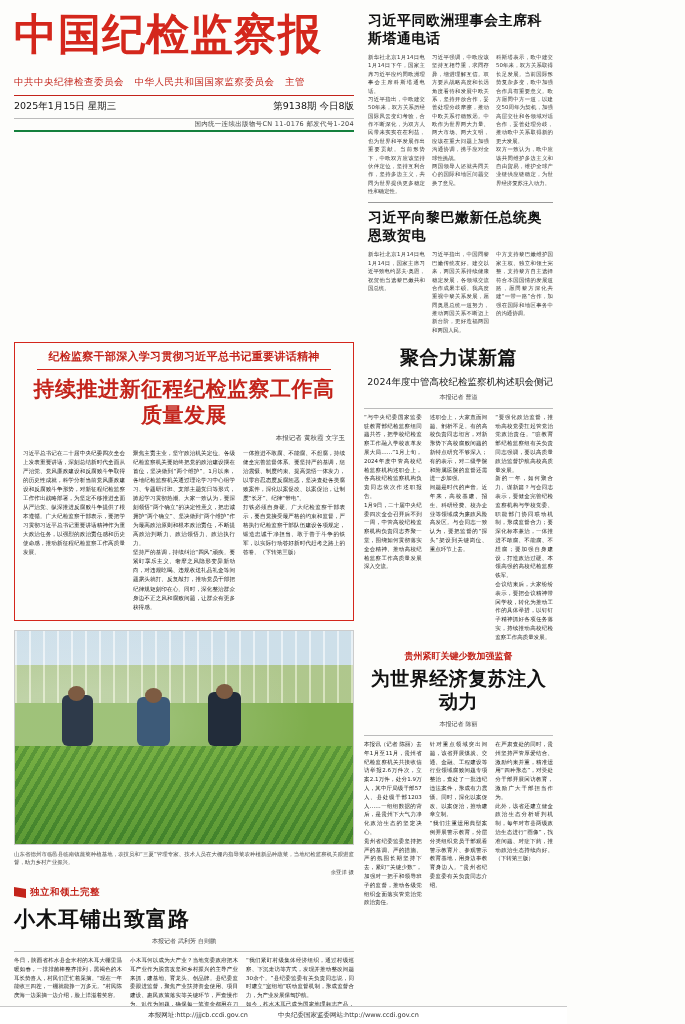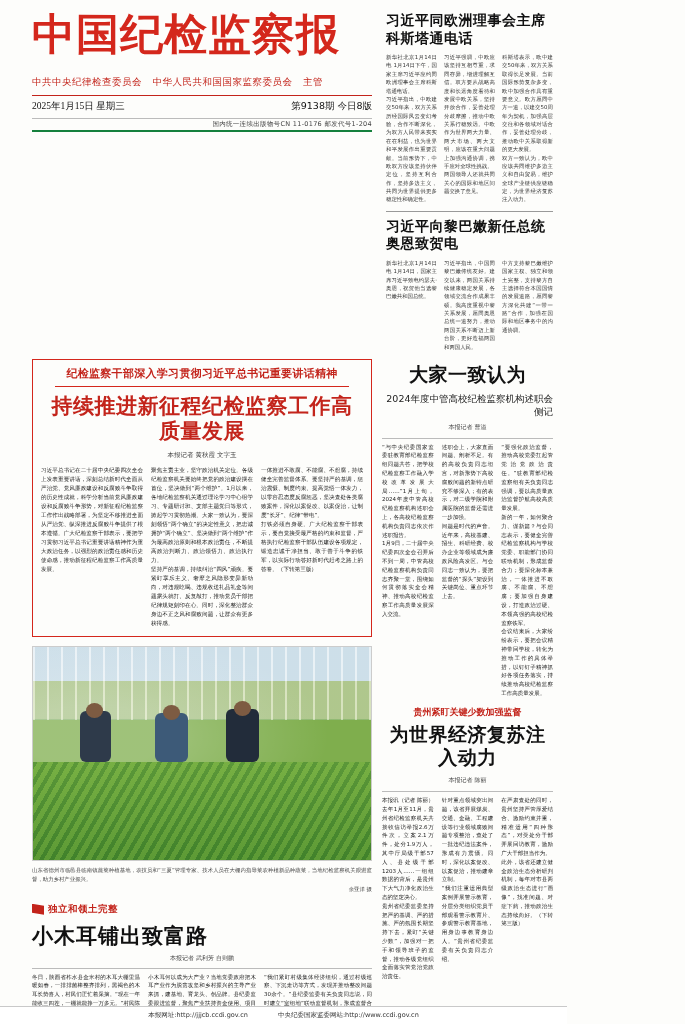--- a/index.html
+++ b/index.html
@@ -4,21 +4,21 @@
 <style>
   html,body{margin:0;padding:0;}
   body{
     width:685px;height:1024px;
     background:#fdfdfb;
     font-family:"DejaVu Sans","Liberation Sans",sans-serif;
     color:#111;
     overflow:hidden;
     position:relative;
   }
-  .page{position:relative;width:567px;height:1024px;box-sizing:border-box;padding:10px 14px 0 32px;}
+  .page{position:relative;width:567px;height:1024px;box-sizing:border-box;padding:10px 14px 0 14px;}
 
   
   .masthead{display:flex;flex-direction:row;}
   .mh-left{width:340px;flex:0 0 340px;}
   .mh-title{
     font-family:"DejaVu Serif","Liberation Serif",serif;
     font-weight:bold;
     color:#d4271c;
     font-size:43px;
     letter-spacing:1px;
@@ -29,21 +29,21 @@
   .mh-sub{
     margin-top:19px;
     font-size:9.5px;
     color:#c3241b;
     letter-spacing:0.5px;
     white-space:nowrap;
   }
   .mh-sub span{margin-right:7px;}
   .mh-rule{border-top:1px solid #c3241b;margin:6px 0 4px 0;}
   .mh-meta{display:flex;justify-content:space-between;font-size:9.5px;color:#222;}
-  .mh-meta .date{color:#111;font-family:Liberation Serif, serif;}
+  .mh-meta .date{color:#111;}
   .mh-meta .issue{color:#111;}
   .mh-regline{
     margin-top:5px;
     border-top:1px solid #bbb;border-bottom:2px solid #15803d;
     font-size:6.5px;color:#444;text-align:right;padding:1px 0;letter-spacing:0.3px;
   }
 
   
   .mh-right{flex:1;padding-left:14px;}
   .top-head{
@@ -65,21 +65,21 @@
   .kicker{
     color:#c3241b;font-size:11px;font-weight:bold;text-align:center;
     letter-spacing:0.3px;line-height:1.3;
   }
   .kicker-rule{border-top:1px solid #d4271c;margin:5px 14px 6px 14px;}
   .lead-title{
     font-family:"DejaVu Serif","Liberation Serif",serif;
     font-weight:bold;color:#c3241b;font-size:21px;text-align:center;
     letter-spacing:0.5px;line-height:1.2;
   }
-  .byline{text-align:center;font-size:6.5px;color:#444;margin:7px 0 6px 0;}
+  .byline{text-align:right;font-size:6.5px;color:#444;margin:7px 0 6px 0;}
   .lead-cols{display:flex;gap:8px;font-size:5.6px;line-height:1.62;color:#222;text-align:justify;}
   .lead-cols .c{flex:1;}
 
   
   .photo-wrap{margin-top:9px;}
   .photo{
     width:100%;height:215px;border:1px solid #ccc;box-sizing:border-box;
     background:
       radial-gradient(ellipse at 18% 42%, rgba(255,255,255,.25) 0 18%, rgba(0,0,0,0) 60%),
       linear-gradient(to bottom,#cfe0ea 0 16%, #a7c06f 16% 34%, #7fae4d 34% 58%, #6aa23f 58% 100%);
@@ -244,21 +244,21 @@
         </div>
         <div class="c">
           <span class="blk">“我们紧盯村级集体经济组织，通过村级巡察、下沉走访等方式，发现并推动整改问题30余个。”县纪委监委有关负责同志说，同时建立“室组地”联动监督机制，形成监督合力，为产业发展保驾护航。</span>
           <span class="blk">如今，柞水木耳已成为国家地理标志产品，带动全县1.2万户群众增收致富。从“一棚木耳”到“一个产业”，干净的政治生态正转化为实实在在的发展动能。（下转第三版）</span>
         </div>
       </div>
     </div>
 
     <div class="col-right">
 
-      <div class="r-head r-head-c">大家一致认为</div>
+      <div class="r-head r-head-c">聚合力谋新篇</div>
       <div class="r-sub">2024年度中管高校纪检监察机构述职会侧记</div>
       <div class="r-byline">本报记者  曹溢</div>
       <div class="rule-soft"></div>
       <div class="cols3">
         <div class="c">
           <span class="blk">“与中央纪委国家监委驻教育部纪检监察组同题共答，把学校纪检监察工作融入学校改革发展大局……”1月上旬，2024年度中管高校纪检监察机构述职会上，各高校纪检监察机构负责同志依次作述职报告。</span>
           <span class="blk">1月9日，二十届中央纪委四次全会召开后不到一周，中管高校纪检监察机构负责同志齐聚一堂，围绕如何贯彻落实全会精神、推动高校纪检监察工作高质量发展深入交流。</span>
         </div>
         <div class="c">
           <span class="blk">述职会上，大家直面问题、剖析不足。有的高校负责同志坦言，对新形势下高校腐败问题的新特点研究不够深入；有的表示，对二级学院和附属医院的监督还需进一步加强。</span>

